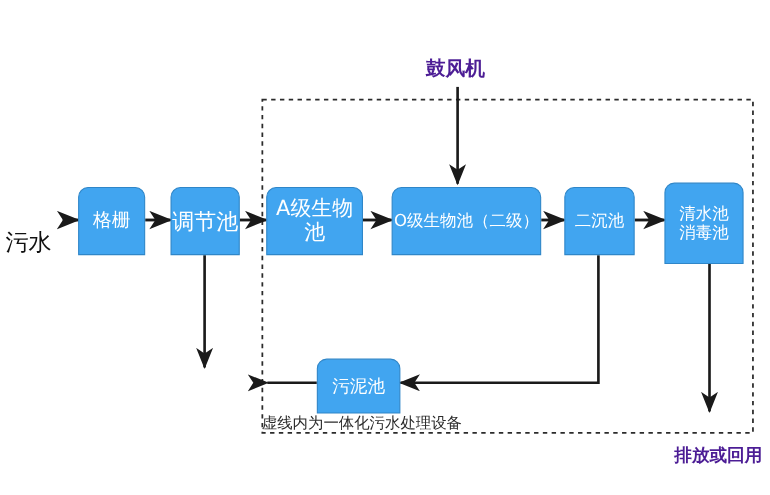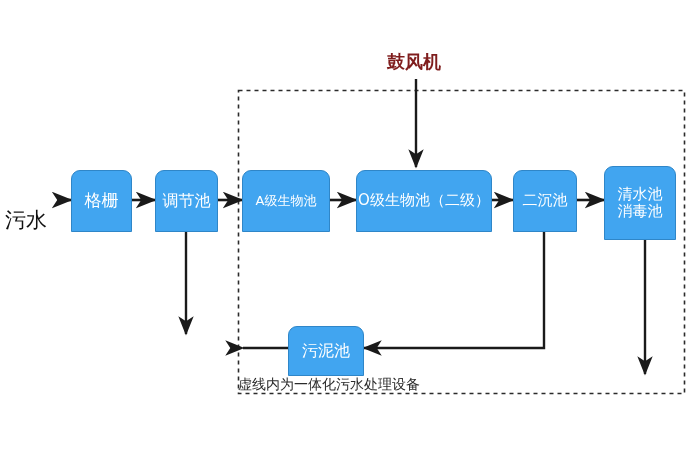--- a/index.html
+++ b/index.html
@@ -40,21 +40,21 @@
   .label {
     position: absolute;
     z-index: 4;
     white-space: nowrap;
   }
   .label-black {
     color: #111111;
     margin-top: 24px;
   }
   .label-blue {
-    color: #7f1d1d;
+    color: #4c1d95;
     font-weight: bold;
   }
   .caption-dark {
     color: #2b2b2b;
   }
 </style>
 </head>
 <body>
 
 <div id="canvas">
@@ -88,25 +88,25 @@
 
     <polyline points="544,232 544,348 364,348" fill="none" stroke="#1A1A1A" stroke-width="2.4" marker-end="url(#arrowhead)"></polyline>
 
     <polyline points="288,348 243,348 243,348" fill="none" stroke="#1A1A1A" stroke-width="2.4" marker-end="url(#arrowhead)"></polyline>
   </svg>
 
   <div class="node" style="left:71px; top:170px; width:61px; height:62px; font-size:17px;">
     <span>格栅</span>
   </div>
 
-  <div class="node" style="left:155px; top:170px; width:63px; height:62px; font-size:16px;">
+  <div class="node" style="left:155px; top:170px; width:63px; height:62px; font-size:20px;">
     <span>调节池</span>
   </div>
 
-  <div class="node" style="left:242px; top:170px; width:88px; height:62px; font-size:13px;">
+  <div class="node" style="left:242px; top:170px; width:88px; height:62px; font-size:19px;">
     <span>A级生物池</span>
   </div>
 
   <div class="node" style="left:513px; top:170px; width:64px; height:62px; font-size:15px;">
     <span>二沉池</span>
   </div>
 
   <div class="node" style="left:356px; top:170px; width:136px; height:62px; font-size:15px;">
     <span>O级生物池（二级）</span>
   </div>
@@ -122,18 +122,21 @@
 
   <div class="label label-black" style="left:5px; top:182px; font-size:21px;">
     <span>污水</span>
   </div>
 
   <div class="label label-blue" style="left:387px; top:50px; font-size:18px;">
     <span>鼓风机</span>
   </div>
 
 
+  <div class="label label-blue" style="left:613px; top:404px; font-size:16px;">
+    <span>排放或回用</span>
+  </div>
 
   <div class="label caption-dark" style="left:238px; top:376px; font-size:14px;">
     <span>虚线内为一体化污水处理设备</span>
   </div>
 
 </div>
 
 </body></html>

